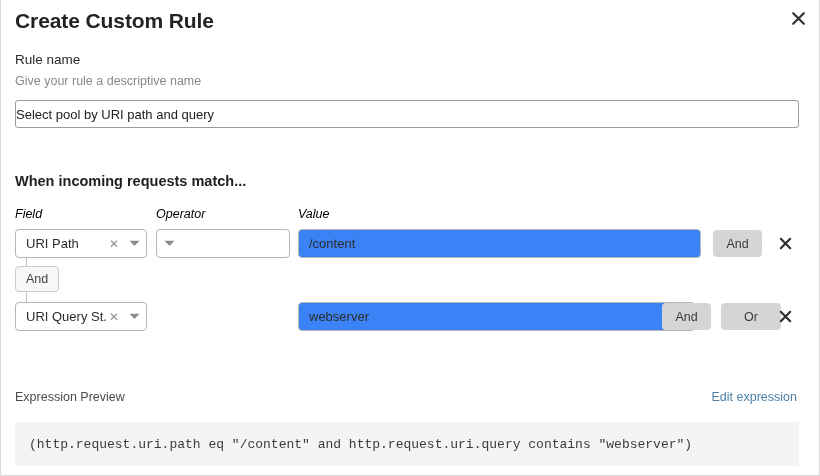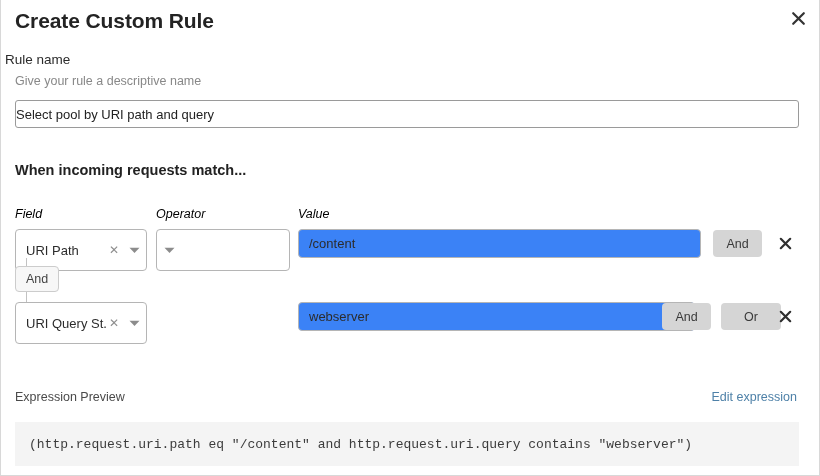--- a/index.html
+++ b/index.html
@@ -51,21 +51,21 @@
     padding: 0;
   }
   .close-button svg { display: block; }
 
   
   .field-label {
     position: absolute;
     font-size: 13.5px;
     color: #2b2b2b;
   }
-  #rule-name-label { left: 4px; top: 52px; text-align: right; }
+  #rule-name-label { left: 14px; top: 52px; text-align: right; }
   .field-hint {
     position: absolute;
     left: 14px;
     top: 74px;
     font-size: 12.5px;
     color: #888888;
   }
   .rule-name-input {
     position: absolute;
     left: 14px;
@@ -80,21 +80,21 @@
     font-size: 13px;
     color: #222222;
     padding: 0 0;
     outline: none;
   }
 
   
   .section-heading {
     position: absolute;
     left: 14px;
-    top: 162px;
+    top: 173px;
     font-size: 14.5px;
     font-weight: bold;
     color: #222222;
   }
 
   
   .col-header {
     position: absolute;
     top: 207px;
     font-size: 12.5px;
@@ -110,21 +110,21 @@
     position: absolute;
     left: 0;
     width: 820px;
     height: 30px;
   }
   #condition-row-0 { top: 229px; }
   #condition-row-1 { top: 302px; }
 
   .select-box {
     position: absolute;
-    height: 42px;
+    height: 29px;
     box-sizing: border-box;
     border: 1px solid #b5b5b5;
     border-radius: 4px;
     background: #ffffff;
     display: flex;
     align-items: center;
     cursor: pointer;
   }
   .select-field   { left: 14px;  width: 132px; }
   .select-operator{ left: 155px; width: 134px; }

